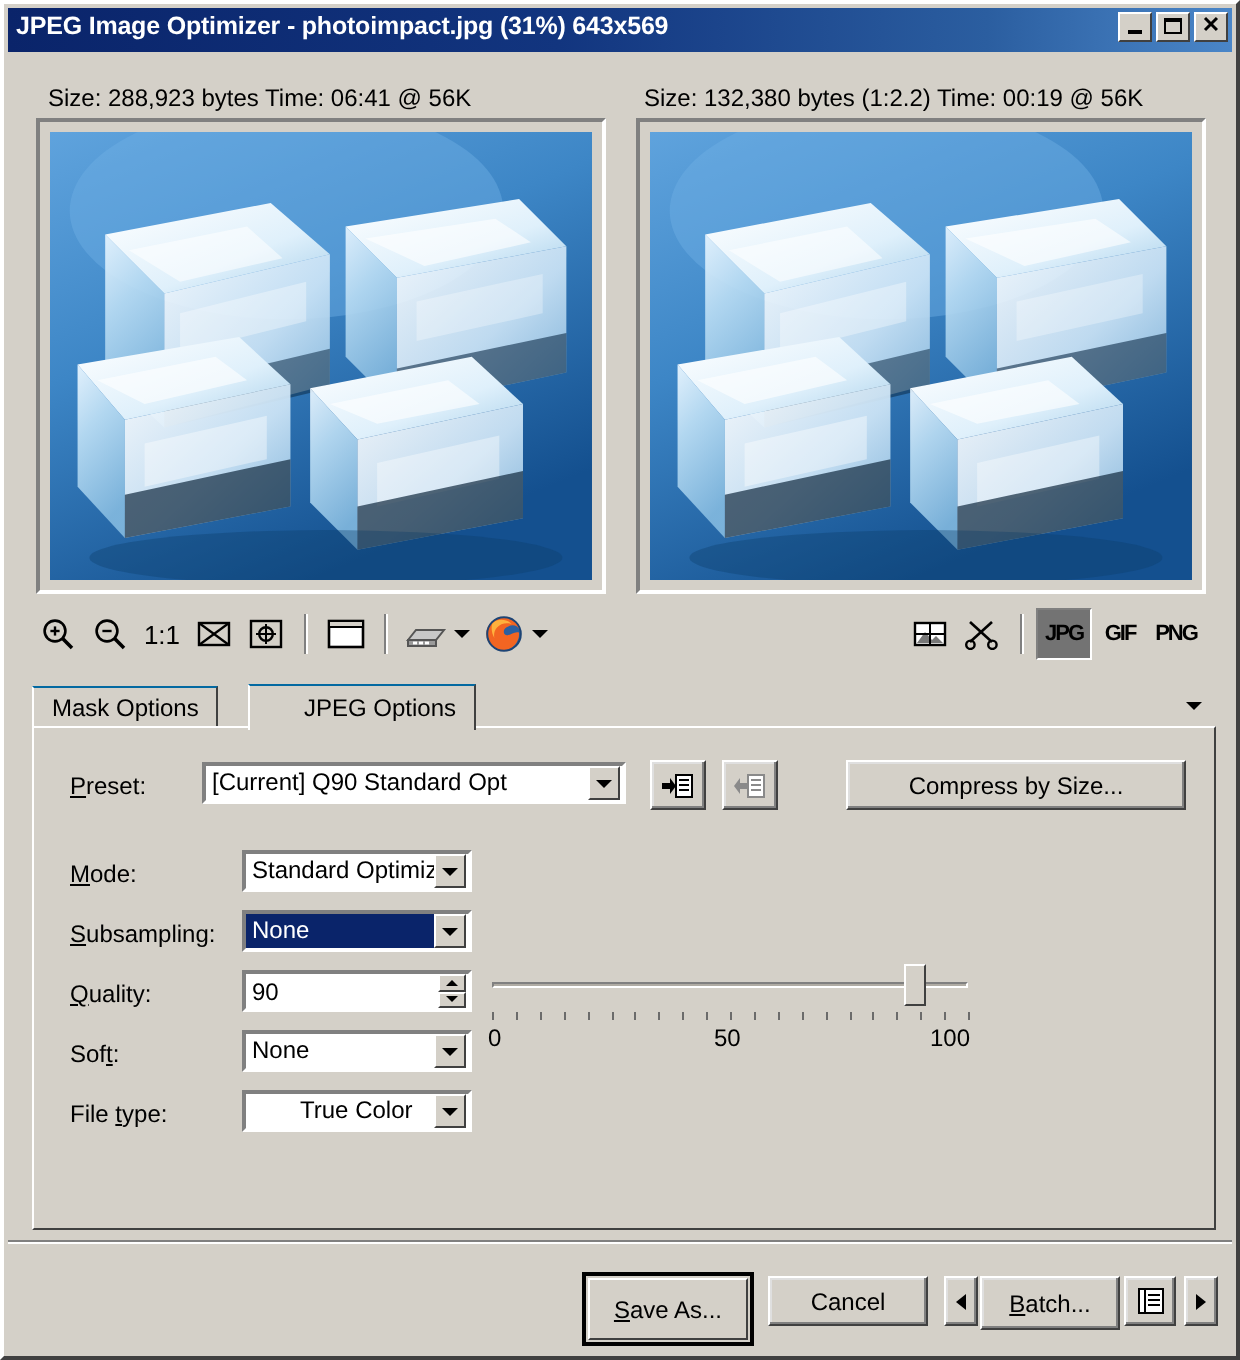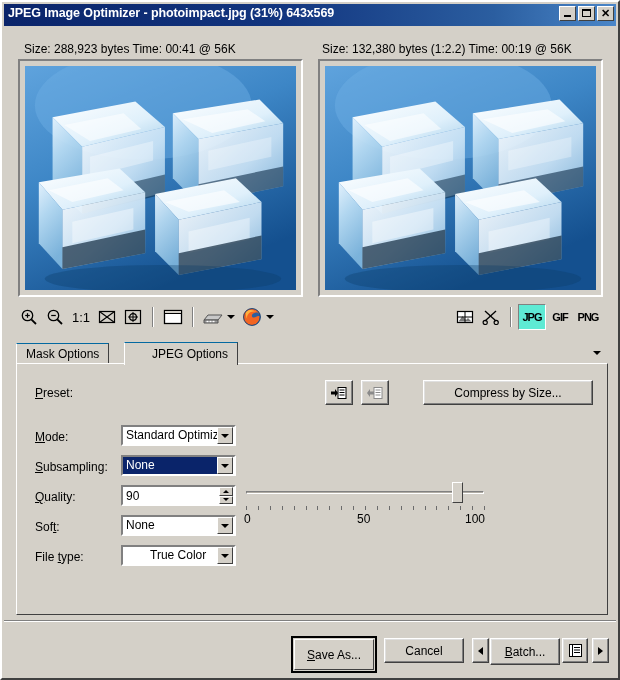--- a/index.html
+++ b/index.html
@@ -75,21 +75,21 @@
   }
   .fmt-toolbar{position:absolute;right:16px;top:300px;height:30px;display:flex;align-items:center;}
   .fmt-btn{
     width:28px;height:26px;display:flex;align-items:center;justify-content:center;
     font-size:11px;font-weight:bold;box-sizing:border-box;border:1px solid transparent;
     letter-spacing:-1px;
   }
   .fmt-btn.active{
     border-left:1px solid #808080;border-top:1px solid #808080;
     border-right:1px solid #ffffff;border-bottom:1px solid #ffffff;
-    background:#5eead4;
+    background:#737373;
   }
   
   .tabstrip{position:absolute;left:14px;top:340px;width:592px;height:22px;}
   .tab{
     position:absolute;top:1px;height:21px;padding:0 9px;
     display:flex;align-items:center;font-size:12px;
     background:#d4d0c8;
     border-left:1px solid #ffffff;border-top:1px solid #0369a1;
     border-right:1px solid #404040;
     box-sizing:border-box;
@@ -200,21 +200,21 @@
         </div>
       <div class="tb-btn">
           <div class="gl-max"></div>
         </div>
       <div class="tb-btn">
           <span class="gl-close">✕</span>
         </div>
     </div>
   </div>
 
-  <div class="prev-label left">Size: 288,923 bytes Time: 00:41 @ 56K</div>
+  <div class="prev-label left">Size: 288,923 bytes Time: 06:41 @ 56K</div>
   <div class="prev-label right">Size: 132,380 bytes (1:2.2) Time: 00:19 @ 56K</div>
 
   <div class="preview left">
     <div class="preview-inner">
       <svg class="ice-scene" viewBox="0 0 275 228" preserveAspectRatio="none">
         <defs>
           <linearGradient id="bgA" x1="0" y1="0" x2="0.5" y2="1">
             <stop offset="0%" stop-color="#5fa3dd"></stop>
             <stop offset="45%" stop-color="#3d86c6"></stop>
             <stop offset="100%" stop-color="#14508f"></stop>
@@ -420,20 +420,26 @@
       <span>JPEG Options</span>
     </div>
     <div class="tab-chevron">
       <div class="tri"></div>
     </div>
   </div>
 
   <div class="tabpanel">
 
     <div class="lbl" style="left:18px;top:22px;"><span class="u">P</span>reset:</div>
+    <div class="combo" style="left:84px;top:17px;width:212px;">
+      <span class="val">[Current] Q90 Standard Opt</span>
+      <span class="drop">
+          <span class="tri"></span>
+        </span>
+    </div>
     <div class="btn" style="left:308px;top:16px;width:28px;height:25px;">
       <svg width="18" height="16" viewBox="0 0 18 16">
         <rect x="8" y="2.5" width="8" height="11" fill="#fff" stroke="#000" stroke-width="1"></rect>
         <line x1="9.5" y1="5" x2="14.5" y2="5" stroke="#000"></line>
         <line x1="9.5" y1="7.5" x2="14.5" y2="7.5" stroke="#000"></line>
         <line x1="9.5" y1="10" x2="14.5" y2="10" stroke="#000"></line>
         <polygon points="1,6.5 5,6.5 5,4 8,8 5,12 5,9.5 1,9.5" fill="#000"></polygon>
       </svg>
     </div>
     <div class="btn" style="left:344px;top:16px;width:28px;height:25px;">

